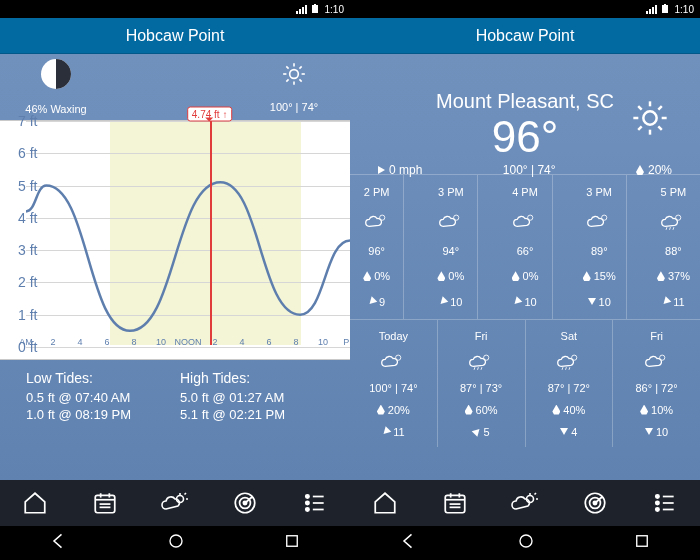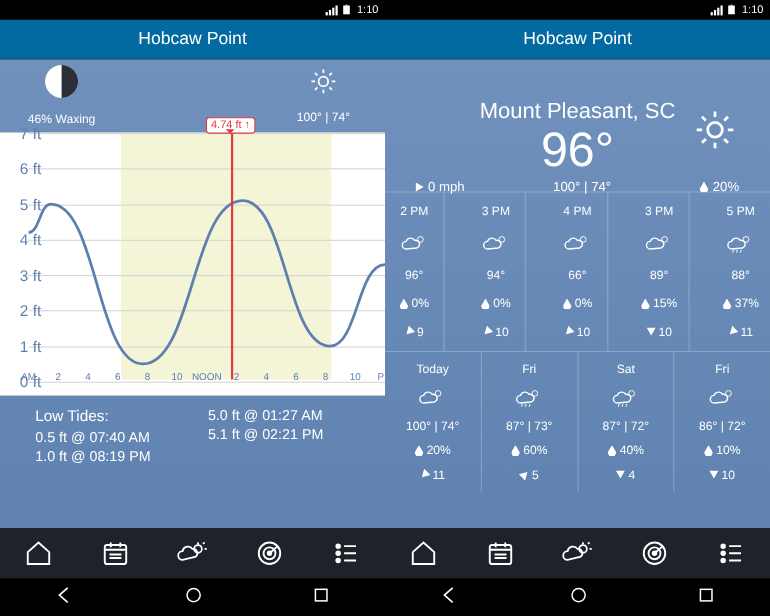--- a/index.html
+++ b/index.html
@@ -21,21 +21,21 @@
 .moon::after{content:"";position:absolute;right:0;top:0;width:15px;height:30px;background:#2b2f39;}
 .datewrap{text-align:center;font-size:16px;line-height:1.3;}
 .chart{height:240px;background:#fff;position:relative;border-top:1px solid #c9c9c9;border-bottom:1px solid #c9c9c9;}
 .chart svg{position:absolute;inset:0;}
 .ylabel{position:absolute;left:18px;font-size:14px;color:#5e7fae;transform:translateY(-50%);}
 .xlabel{position:absolute;bottom:12px;font-size:9px;color:#5e7fae;transform:translateX(-50%);}
 .daylight{position:absolute;top:0;bottom:14px;background:#eceebd;opacity:0.6;}
 .nowline{position:absolute;top:0;bottom:14px;width:2px;background:#e13c3c;}
 .nowlabel{position:absolute;background:#fff;border:1px solid #e13c3c;color:#e13c3c;font-size:10px;padding:1px 4px;border-radius:3px;transform:translate(-50%,-110%);white-space:nowrap;}
 .nowlabel::after{content:"";position:absolute;left:50%;bottom:-5px;transform:translateX(-50%);border:4px solid transparent;border-top-color:#e13c3c;}
-.tides{display:flex;color:#fff;font-size:13px;padding:10px 14px;gap:10px;margin-left:18px;}
+.tides{display:flex;color:#fff;font-size:13px;padding:10px 26px;gap:10px;}
 .tides .col{flex:1;}
 .tides .hdr{font-size:14px;margin-bottom:4px;}
 .tides .row{margin-bottom:2px;}
 
 .r-header{height:120px;color:#fff;text-align:center;padding:8px 0 4px;position:relative;}
 .r-loc{font-size:20px;margin-bottom:2px;margin-top:28px;}
 .r-temp{font-size:44px;font-weight:300;line-height:1;}
 .r-sun{position:absolute;right:30px;top:44px;}
 .r-meta{display:flex;justify-content:space-between;padding:0 28px;font-size:12px;margin-top:4px;}
 .r-meta>div{display:flex;align-items:center;gap:4px;}
@@ -145,20 +145,21 @@
           <div class="nowline" style="left: 209.6px;"></div>
           <div class="nowlabel" style="left: 209.6px; top: 2px;">4.74 ft ↑</div>
         </div>
     <div class="tides">
       <div class="col">
         <div class="hdr">Low Tides:</div>
         <div class="row">0.5 ft @ 07:40 AM</div>
         <div class="row">1.0 ft @ 08:19 PM</div>
       </div>
       <div class="col">
+        <div class="hdr">High Tides:</div>
         <div class="row">5.0 ft @ 01:27 AM</div>
         <div class="row">5.1 ft @ 02:21 PM</div>
       </div>
     </div>
   </div>
   <div class="tabbar">
     <div class="tab">
           <svg width="26" height="26" viewBox="0 0 24 24">
             <path d="M3 11 L12 3 L21 11 V21 H3 Z"></path>
           </svg>

